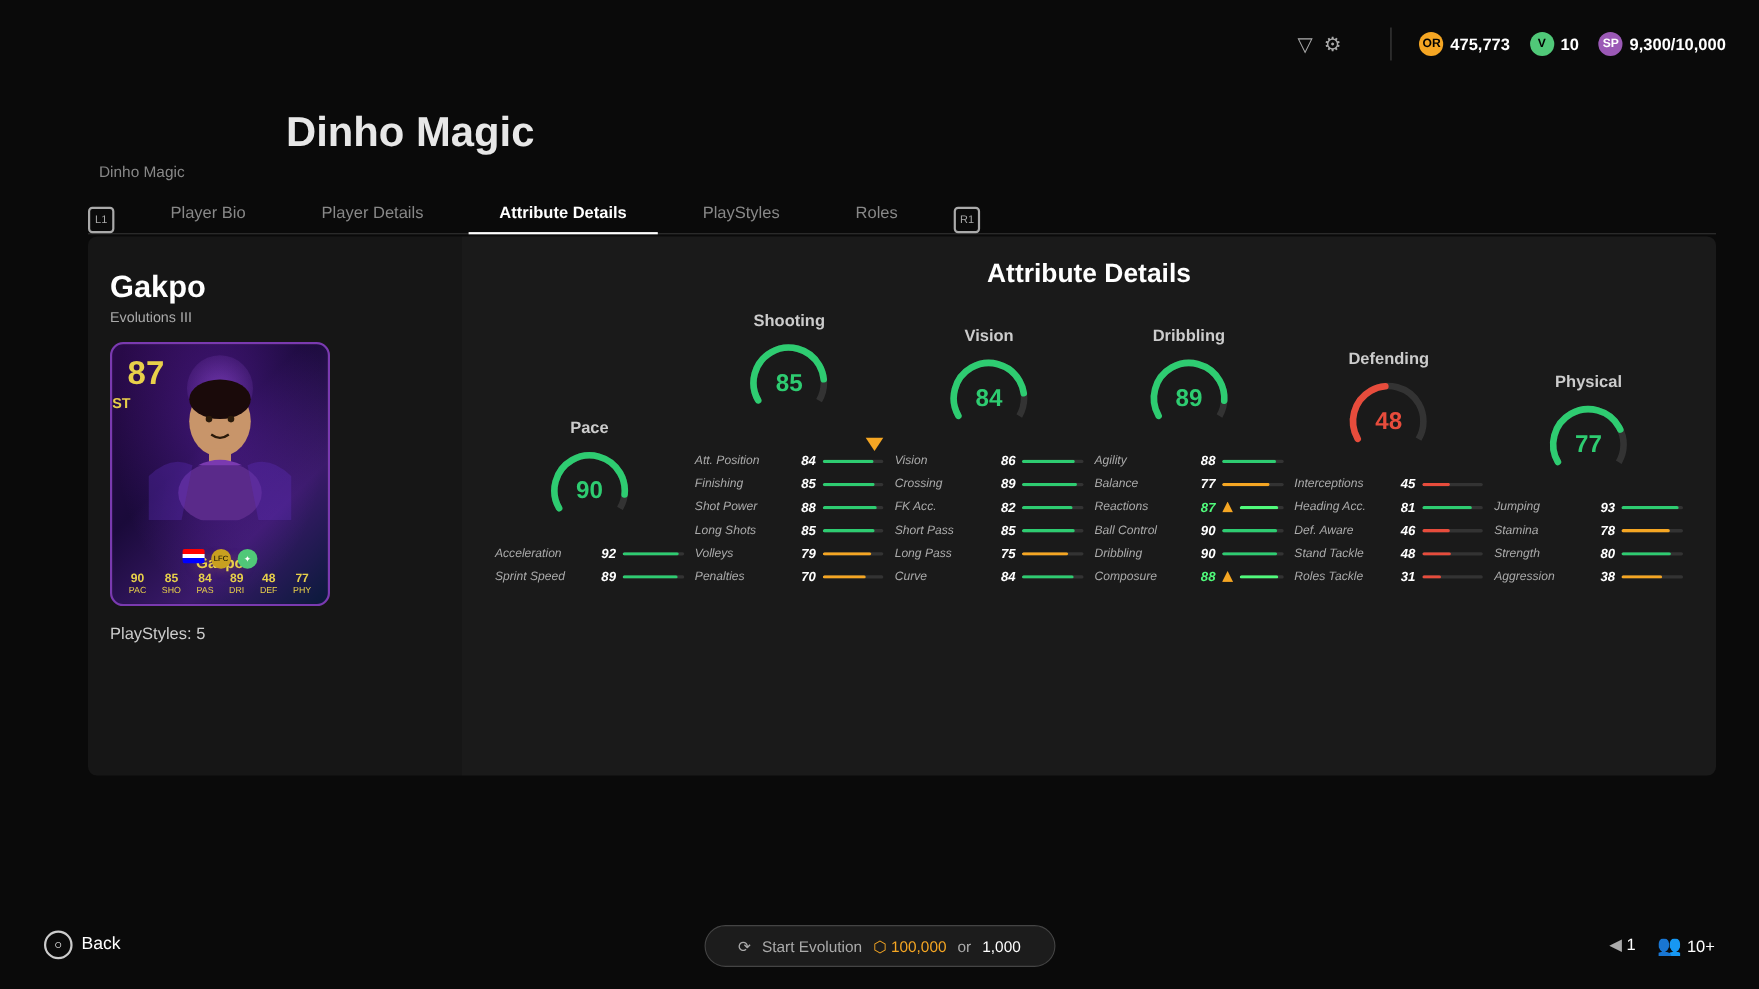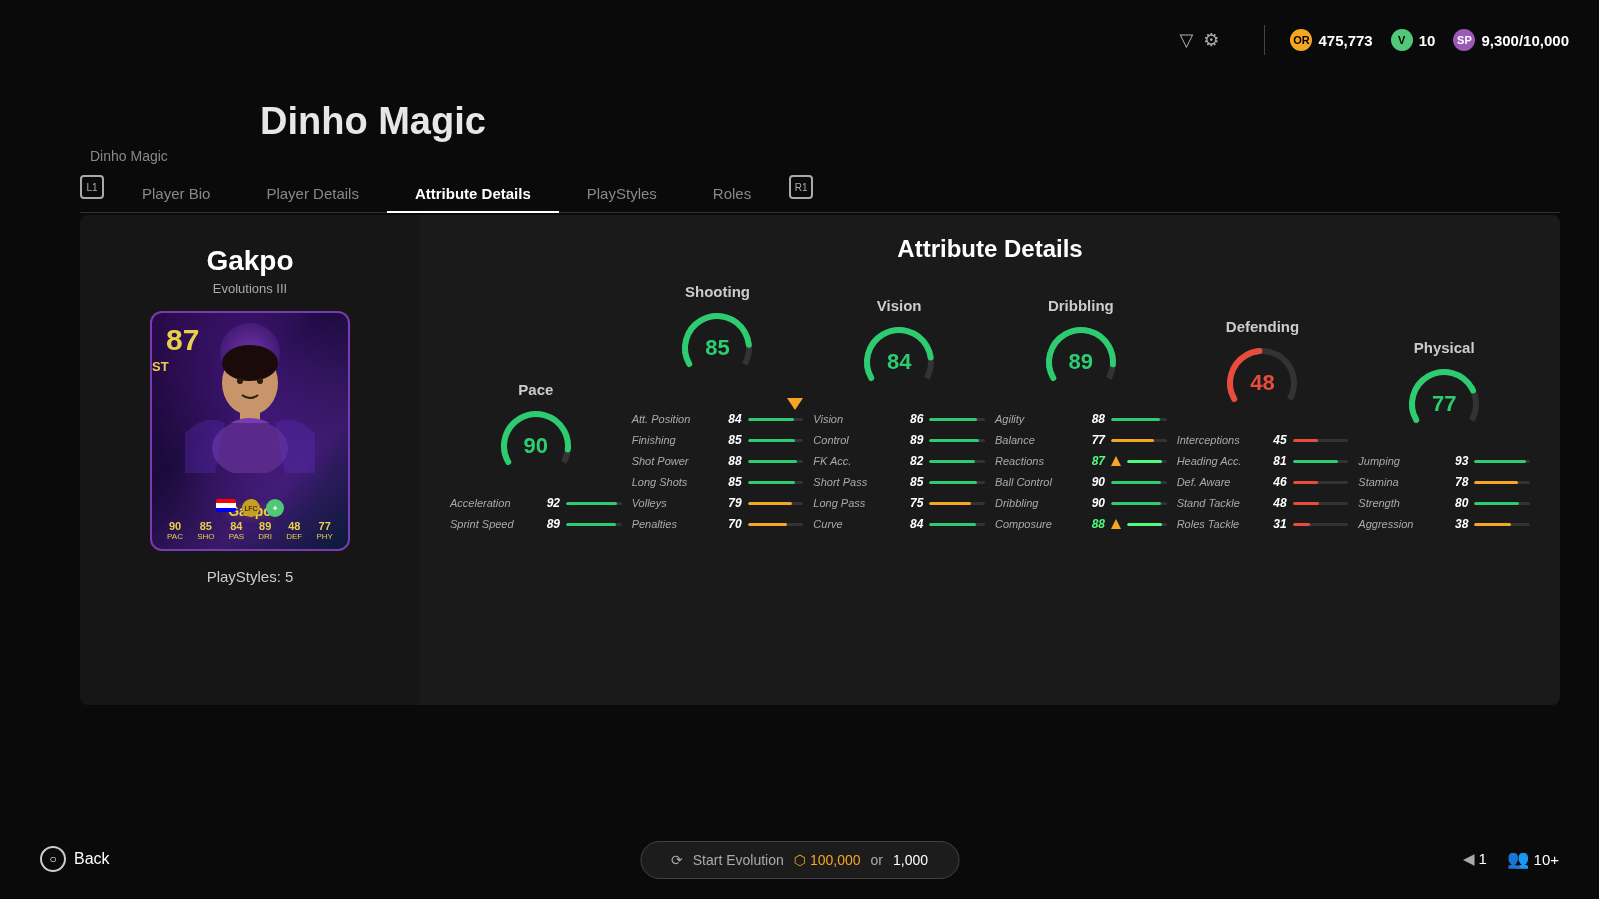--- a/index.html
+++ b/index.html
@@ -77,22 +77,22 @@
       font-size: 14px;
       color: #888;
     }
 
     
     .tabs {
       position: absolute;
       top: 175px;
       left: 80px;
       display: flex;
-      align-items: flex-start;
-      gap: 0;
+      align-items: flex-end;
+      gap: 13px;
       border-bottom: 1px solid #333;
       width: 1480px;
     }
     .tab-badge {
       width: 24px;
       height: 24px;
       border: 2px solid #aaa;
       border-radius: 4px;
       display: flex;
       align-items: center;
@@ -146,21 +146,20 @@
       gap: 0;
     }
 
     
     .left-panel {
       width: 340px;
       background: #161616;
       border-radius: 8px 0 0 8px;
       display: flex;
       flex-direction: column;
-      align-items: center;
       padding: 20px;
       position: relative;
     }
     .player-name-big {
       font-size: 28px;
       font-weight: bold;
       color: #fff;
       margin-bottom: 4px;
       margin-top: 10px;
     }
@@ -615,21 +614,21 @@
   </svg><div class="gauge-number" style="color: rgb(46, 204, 113);">84</div></div>
           <div class="stat-rows">
             <div class="stat-row">
               <div class="stat-label">Vision</div>
               <div class="stat-val">86</div>
               <div class="stat-bar-container">
                 <div class="stat-bar-fill" style="width: 86%; background: rgb(46, 204, 113);"></div>
               </div>
             </div>
             <div class="stat-row">
-              <div class="stat-label">Control</div>
+              <div class="stat-label">Crossing</div>
               <div class="stat-val">89</div>
               <div class="stat-bar-container">
                 <div class="stat-bar-fill" style="width: 89%; background: rgb(46, 204, 113);"></div>
               </div>
             </div>
             <div class="stat-row">
               <div class="stat-label">FK Acc.</div>
               <div class="stat-val">82</div>
               <div class="stat-bar-container">
                 <div class="stat-bar-fill" style="width: 82%; background: rgb(46, 204, 113);"></div>

